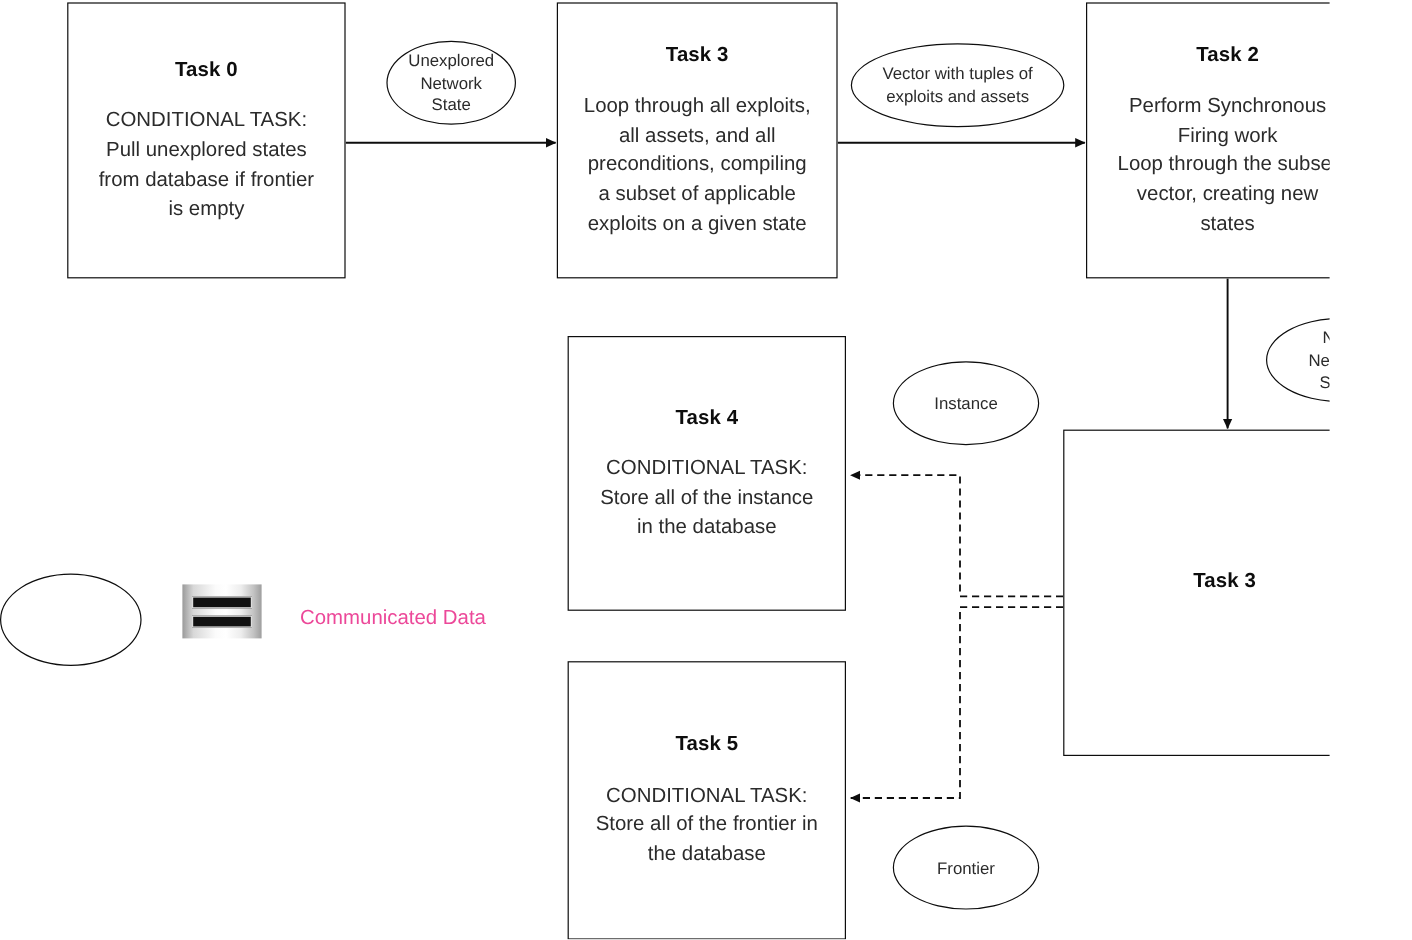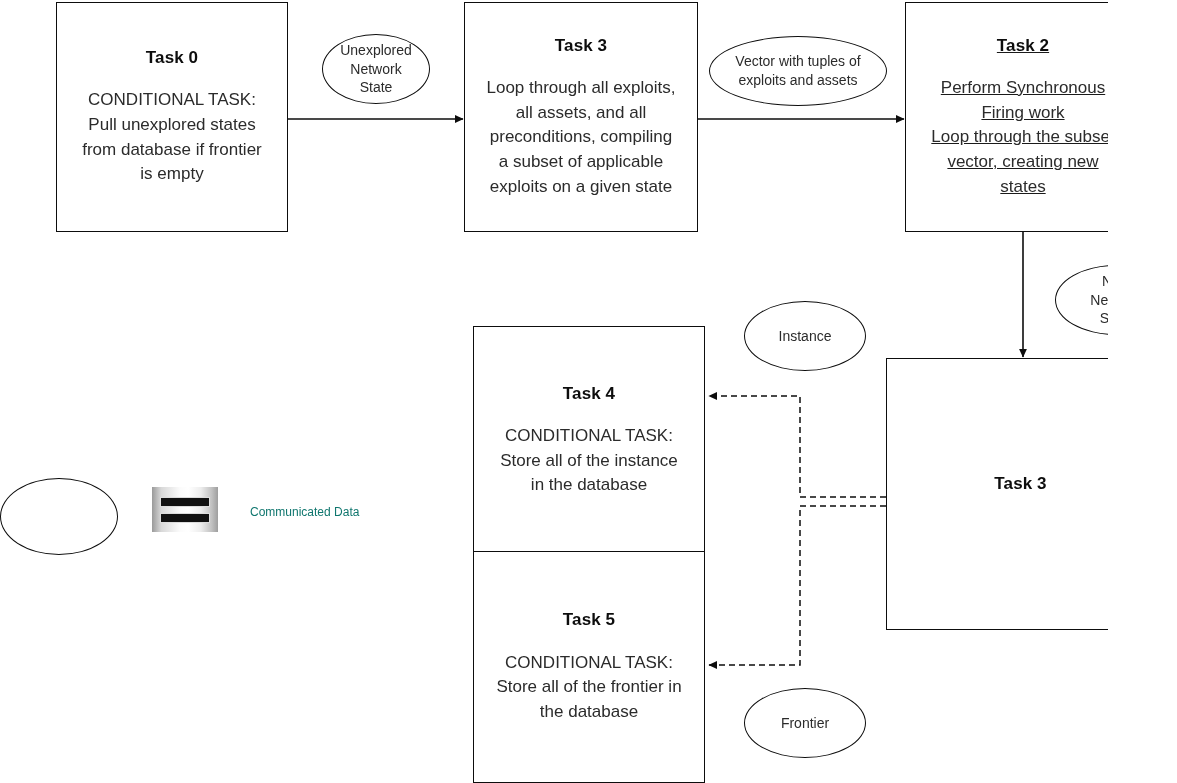--- a/index.html
+++ b/index.html
@@ -97,22 +97,22 @@
   }
   .legend-icon .bar {
     width: 76%;
     height: 10px;
     background: #111111;
     border: 1px solid #dcdcdc;
     box-sizing: border-box;
   }
   .legend-text {
     position: absolute;
-    font-size: 12px;
-    color: #0f766e;
+    font-size: 17px;
+    color: #ec4899;
     white-space: nowrap;
   }
 </style>
 </head>
 <body>
 
 <div id="canvas">
 
   <svg class="edges" viewBox="0 0 1177 783" width="1177" height="783">
     <defs>
@@ -152,34 +152,34 @@
 
   <div class="node" style="left:464px; top:2px; width:234px; height:230px;">
     <div class="node-title">Task 3</div>
     <div class="node-body">Loop through all exploits,
 all assets, and all
 preconditions, compiling
 a subset of applicable
 exploits on a given state</div>
   </div>
 
-  <div class="node" style="left:905px; top:2px; width:236px; height:230px;text-decoration:underline;">
+  <div class="node" style="left:905px; top:2px; width:236px; height:230px;">
     <div class="node-title">Task 2</div>
     <div class="node-body">Perform Synchronous
 Firing work
 Loop through the subset
 vector, creating new
 states</div>
   </div>
 
   <div class="node" style="left:886px; top:358px; width:269px; height:272px;">
     <div class="node-title">Task 3</div>
   </div>
 
-  <div class="node" style="left:473px; top:280px; width:232px; height:229px;margin-top:46px;">
+  <div class="node" style="left:473px; top:280px; width:232px; height:229px;">
     <div class="node-title">Task 4</div>
     <div class="node-body">CONDITIONAL TASK:
 Store all of the instance
 in the database</div>
   </div>
 
   <div class="node" style="left:473px; top:551px; width:232px; height:232px;">
     <div class="node-title">Task 5</div>
     <div class="node-body">CONDITIONAL TASK:
 Store all of the frontier in

